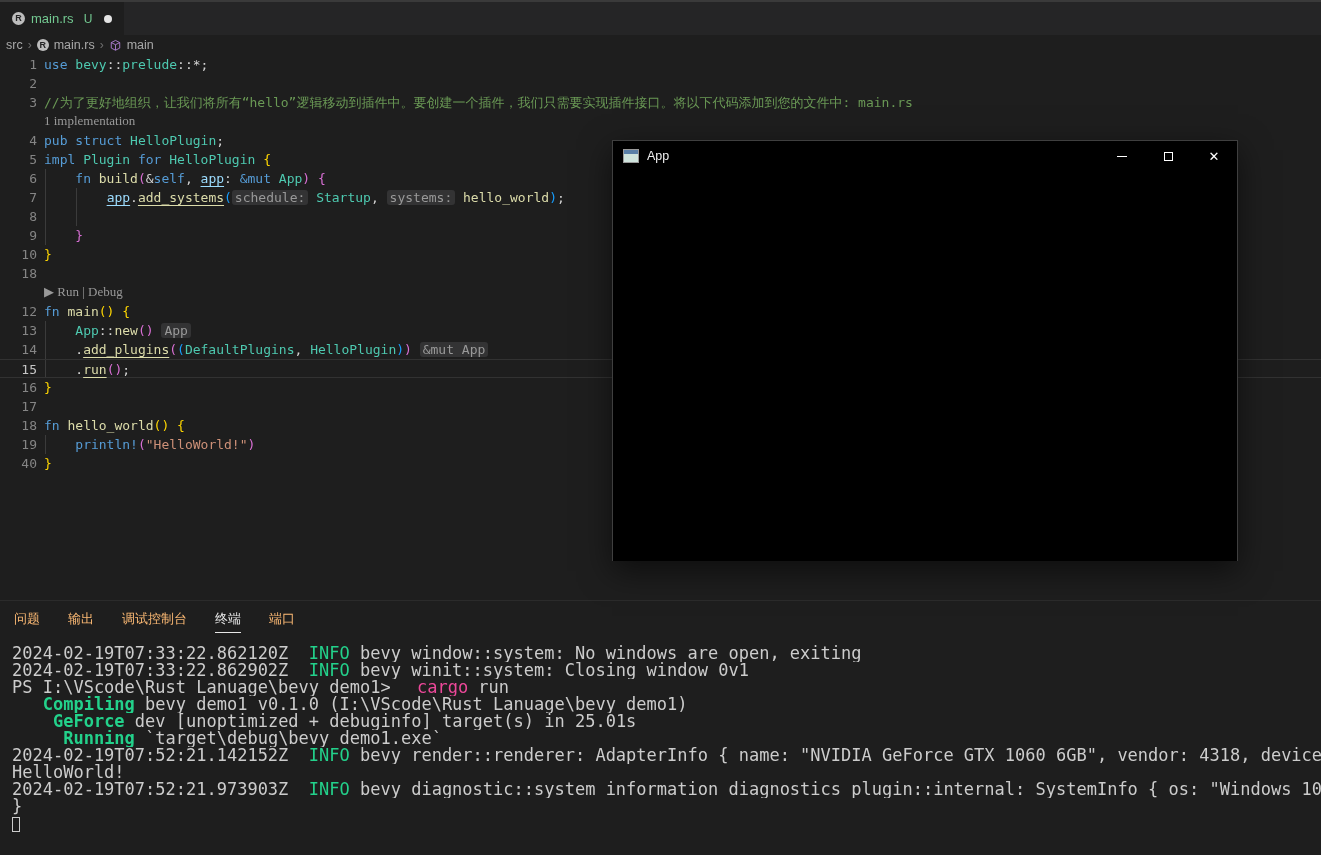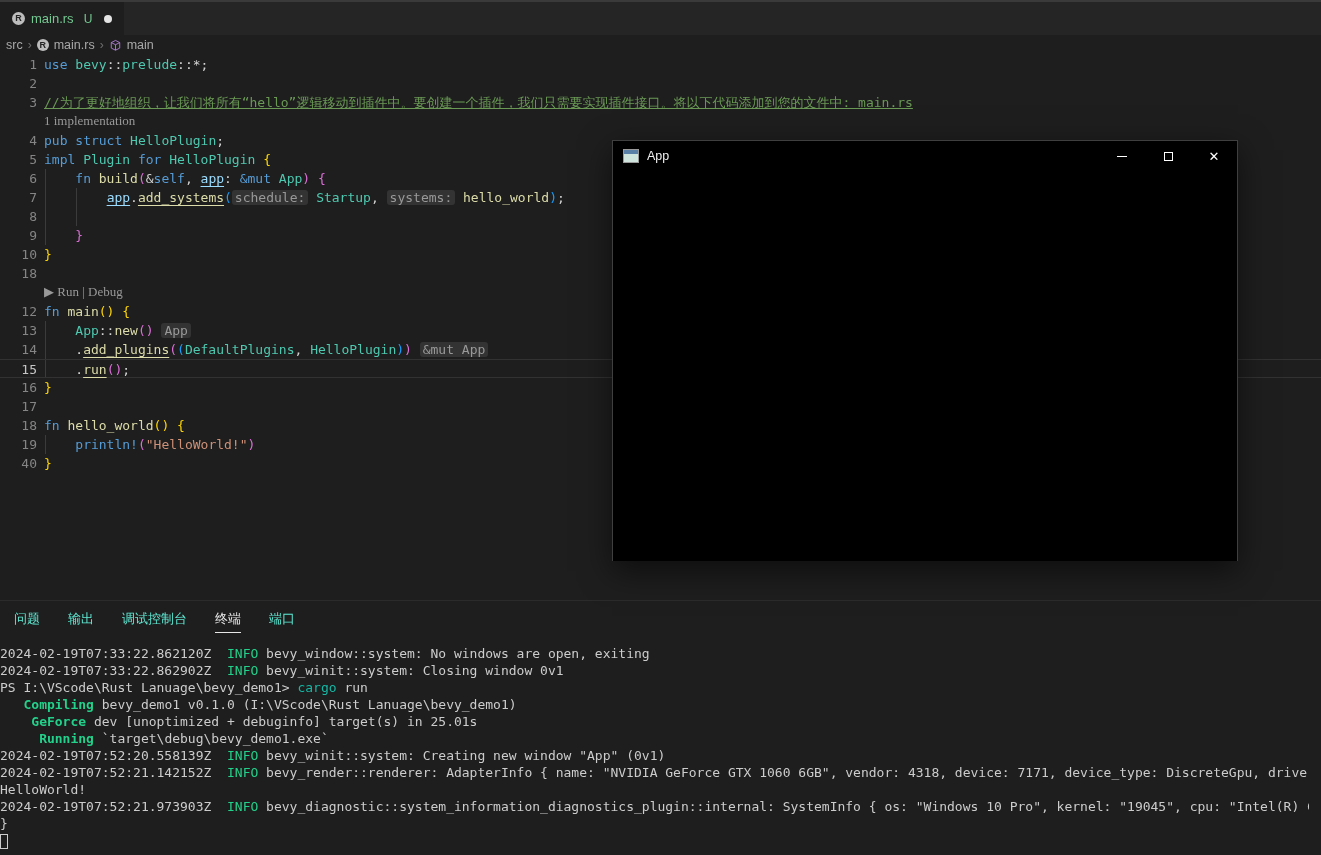--- a/index.html
+++ b/index.html
@@ -36,21 +36,21 @@
   .guide { position:absolute; top:0; bottom:0; width:1px; background:#3b3b3b; }
   .lens-row { height:19px; }
   .lens { font-family:Liberation Serif, serif; font-size:13px; color:#999999;
           line-height:17px; cursor:pointer; }
   .c-d  { color:#d4d4d4; }
   .c-kw { color:#569cd6; }
   .c-ty { color:#4ec9b0; }
   .c-fn { color:#dcdcaa; }
   .c-var{ color:#9cdcfe; }
   .c-str{ color:#ce9178; }
-  .c-com{ color:#6a9955;text-decoration:underline; }
+  .c-com{ color:#6a9955; }
   .c-b1 { color:#ffd700; }
   .c-b2 { color:#da70d6; }
   .c-b3 { color:#179fff; }
   .c-inlay { color:#999999; background:#333334; border-radius:3px; padding:0 3px; }
   .u { text-decoration:underline; text-decoration-thickness:1px; text-underline-offset:2.5px; }
 
   
   .app-window { position:absolute; left:612px; top:140px; width:626px; height:421px;
                 background:#000; border:1px solid #3f3f3f; z-index:20;
                 box-shadow:0 10px 30px rgba(0,0,0,.55); }
@@ -64,28 +64,28 @@
   .glyph-min { width:10px; height:1px; background:#fff; }
   .glyph-max { width:9px; height:9px; border:1px solid #fff; }
   .glyph-close { font-size:13px; line-height:1; }
   .app-body { height:390px; background:#000; }
 
   
   .panel { position:absolute; left:0; top:600px; width:1321px; height:255px;
            background:#1e1e1e; border-top:1px solid #2b2b2b; }
   .panel-tabs { height:34px; display:flex; align-items:center; gap:28px; padding-left:14px;
                 font-size:13px; }
-  .panel-tab { color:#5eead4; cursor:pointer; padding:6px 0 4px 0; border-bottom:1px solid transparent; }
+  .panel-tab { color:#fdba74; cursor:pointer; padding:6px 0 4px 0; border-bottom:1px solid transparent; }
   .panel-tab.active { color:#e7e7e7; border-bottom:1px solid #e7e7e7; }
-  #terminal-lines { position:absolute; top:44px; left:0; width:1321px; 
-                    font-family:"DejaVu Sans Mono", monospace; font-size:13px; overflow:hidden; }
+  #terminal-lines { position:absolute; top:44px; left:0; width:1321px; padding-left:12px;
+                    font-family:"DejaVu Sans Mono", monospace; font-size:17px; overflow:hidden; }
   .trow { height:17px; line-height:17px; white-space:pre; overflow:hidden; color:#cccccc; width:1309px; }
   .t-grn { color:#23d18b; }
   .t-grnb{ color:#23d18b; font-weight:bold; }
-  .t-yel { color:#14b8a6; }
+  .t-yel { color:#ec4899;margin-left:16px; }
   .term-cursor { display:inline-block; width:8px; height:15px; border:1px solid #cccccc;
                  vertical-align:middle; }
 </style>
 </head>
 <body>
 
 <div id="root">
 
   <div class="top-strip"></div>
 
@@ -230,21 +230,20 @@
       <span class="panel-tab active">终端</span>
       <span class="panel-tab">端口</span>
     </div>
     <div id="terminal-lines">
         <div class="trow"><span>2024-02-19T07:33:22.862120Z  </span><span class="t-grn">INFO</span><span> bevy_window::system: No windows are open, exiting</span></div>
         <div class="trow"><span>2024-02-19T07:33:22.862902Z  </span><span class="t-grn">INFO</span><span> bevy_winit::system: Closing window 0v1</span></div>
         <div class="trow"><span>PS I:\VScode\Rust Lanuage\bevy_demo1&gt; </span><span class="t-yel">cargo</span><span> run</span></div>
         <div class="trow"><span>   </span><span class="t-grnb">Compiling</span><span> bevy_demo1 v0.1.0 (I:\VScode\Rust Lanuage\bevy_demo1)</span></div>
         <div class="trow"><span>    </span><span class="t-grnb">GeForce</span><span> dev [unoptimized + debuginfo] target(s) in 25.01s</span></div>
         <div class="trow"><span>     </span><span class="t-grnb">Running</span><span> `target\debug\bevy_demo1.exe`</span></div>
-        <div class="trow"><span>2024-02-19T07:52:20.558139Z  </span><span class="t-grn">INFO</span><span> bevy_winit::system: Creating new window "App" (0v1)</span></div>
         <div class="trow"><span>2024-02-19T07:52:21.142152Z  </span><span class="t-grn">INFO</span><span> bevy_render::renderer: AdapterInfo { name: "NVIDIA GeForce GTX 1060 6GB", vendor: 4318, device: 7171, device_type: DiscreteGpu, driver: "", driver_info:</span></div>
         <div class="trow"><span>HelloWorld!</span></div>
         <div class="trow"><span>2024-02-19T07:52:21.973903Z  </span><span class="t-grn">INFO</span><span> bevy_diagnostic::system_information_diagnostics_plugin::internal: SystemInfo { os: "Windows 10 Pro", kernel: "19045", cpu: "Intel(R) Core(TM) i7-8700K CP</span></div>
         <div class="trow"><span>}</span></div>
         <div class="trow"><span class="term-cursor"></span></div>
       </div>
   </div>
 
 </div>
 

